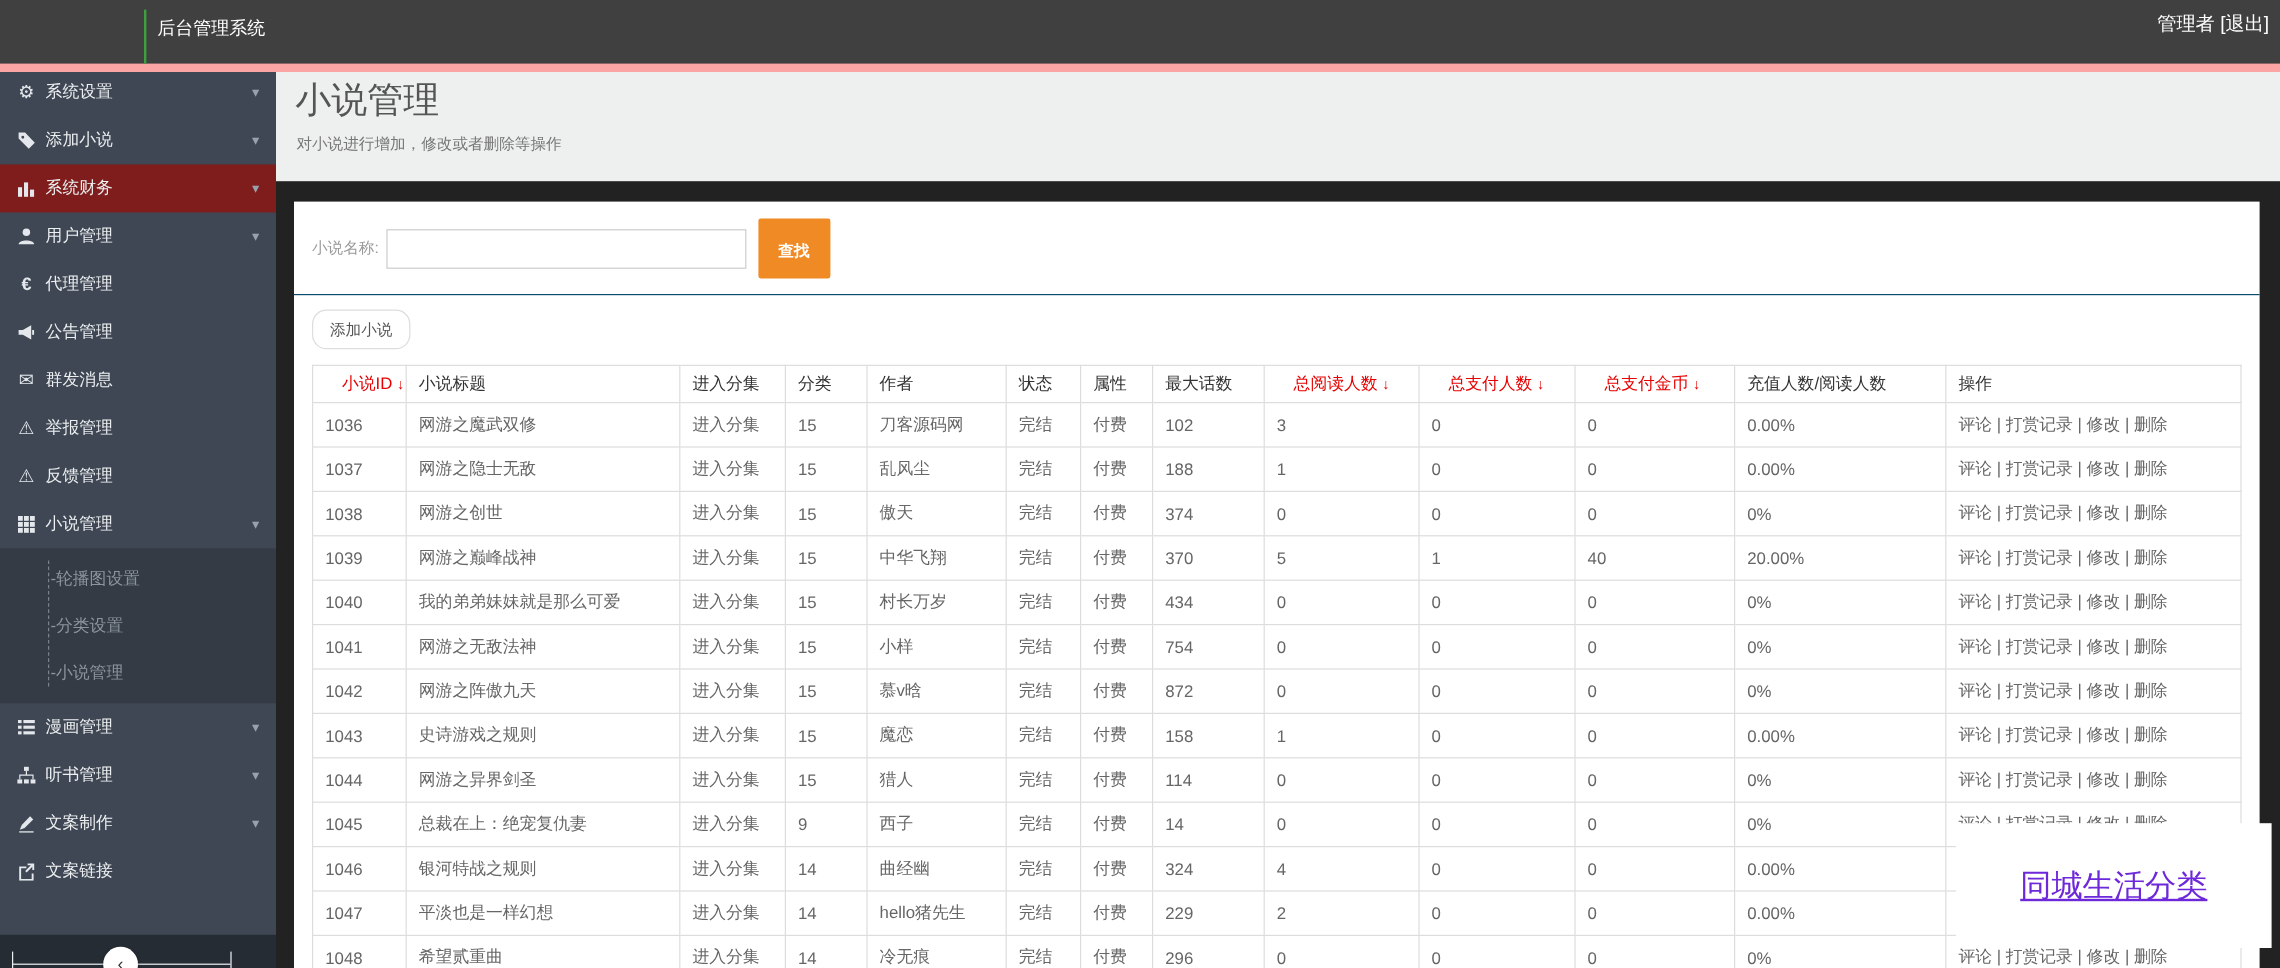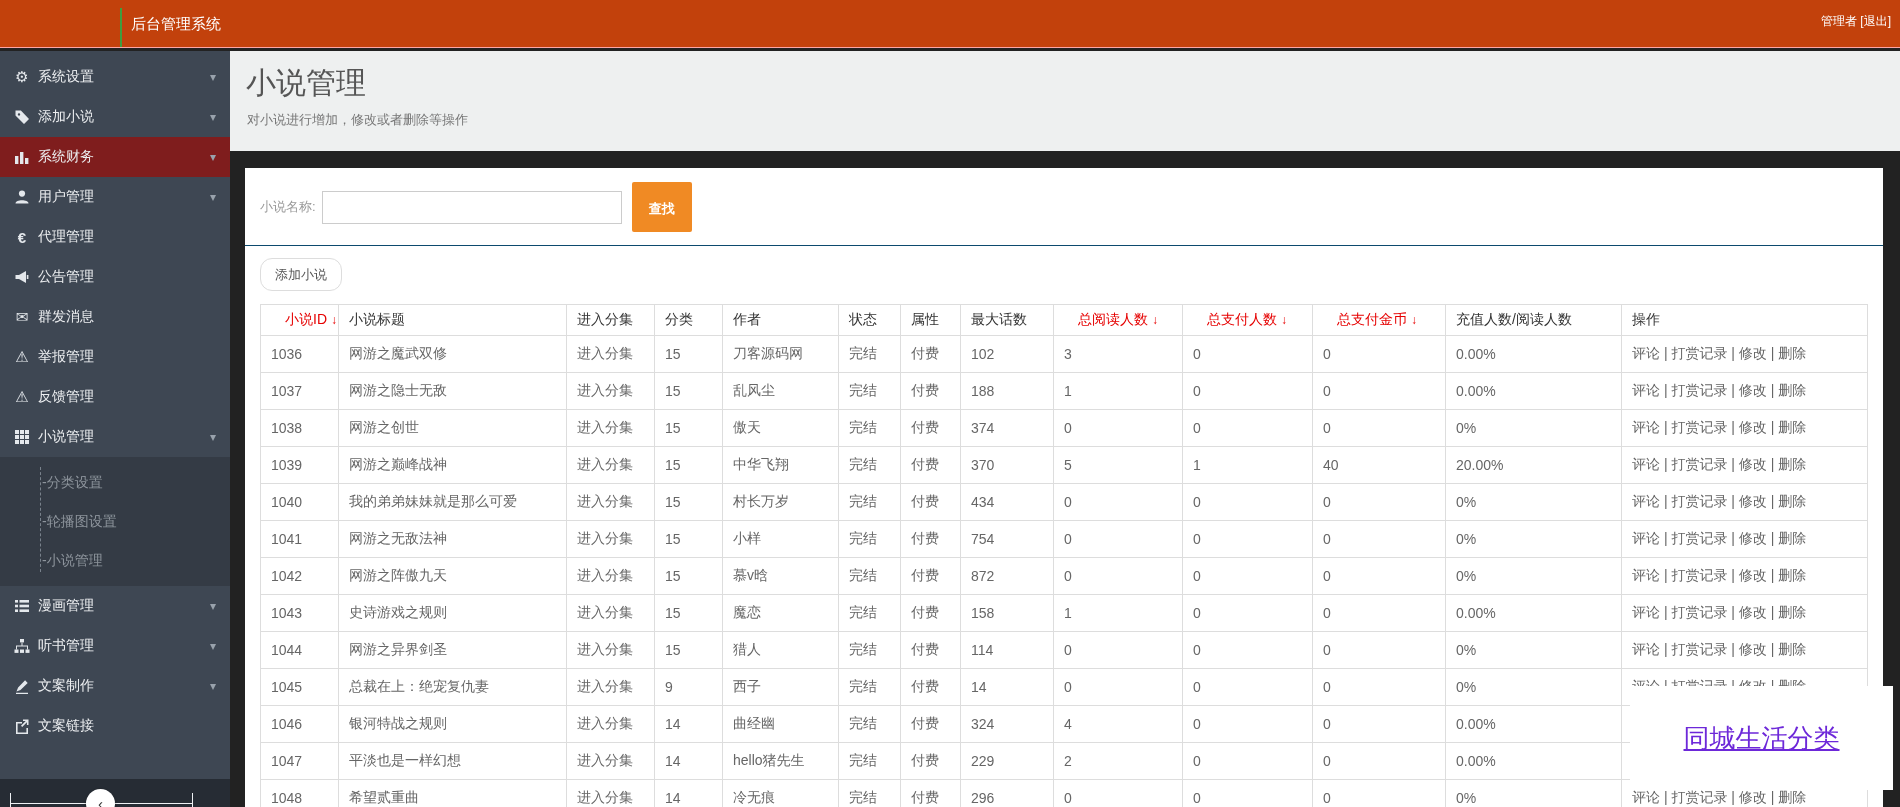--- a/index.html
+++ b/index.html
@@ -2,25 +2,25 @@
 <html><head>
 <meta charset="utf-8">
 <style>
   * { box-sizing: border-box; }
   html,body { margin:0; padding:0; }
   body {
     width:1900px; height:807px; overflow:hidden; position:relative;
     background:#222; font-family:"Liberation Sans","DejaVu Sans",sans-serif;
   }
   
-  .topbar { position:absolute; top:0; left:0; right:0; height:48px;
-    background:#c2410c; border-bottom:1px solid #fca5a5; z-index:5; }
+  .topbar { position:absolute; top:0; left:0; right:0; height:60px;
+    background:#404040; border-bottom:7px solid #fca5a5; z-index:5; }
   .brand-accent { position:absolute; left:120px; top:8px; bottom:0; width:2px; background:#3f9e3f; }
   .brand { position:absolute; left:131px; top:0; line-height:48px; color:#fff; font-size:15px; }
-  .topbar-right { position:absolute; right:9px; top:0; line-height:42px; color:#fff; font-size:12px; }
+  .topbar-right { position:absolute; right:9px; top:0; line-height:42px; color:#fff; font-size:16px; }
   .topbar-right .logout { cursor:pointer; }
   
   .sidebar { position:absolute; top:51px; left:0; width:230px; bottom:0; background:#3e4753; }
   .menu { padding-top:6px; }
   .menu-item { height:40px; display:flex; align-items:center; color:#edeff1;
     font-size:14px; position:relative; cursor:pointer; }
   .menu-item.active { background:#7f1d1d; }
   .mi-icon { width:22px; margin-left:11px; margin-right:5px; display:inline-flex;
     justify-content:center; align-items:center; color:#e4e8ec; font-size:15px; }
   .mi-icon svg { display:block; }
@@ -157,22 +157,22 @@
               <rect x="1" y="11" width="4" height="4"></rect>
               <rect x="6" y="11" width="4" height="4"></rect>
               <rect x="11" y="11" width="4" height="4"></rect>
             </g>
           </svg>
         </span>
         <span class="mi-label">小说管理</span>
         <span class="chev">▾</span>
       </div>
       <div class="submenu">
+        <div class="submenu-item">-轮播图设置</div>
         <div class="submenu-item">-分类设置</div>
-        <div class="submenu-item">-轮播图设置</div>
         <div class="submenu-item">-小说管理</div>
       </div>
       <div class="menu-item">
         <span class="mi-icon">
           <svg width="16" height="16" viewBox="0 0 16 16" fill="#e4e8ec">
             <rect x="1" y="2" width="3" height="2.6"></rect>
             <rect x="5.5" y="2" width="9.5" height="2.6"></rect>
             <rect x="1" y="6.7" width="3" height="2.6"></rect>
             <rect x="5.5" y="6.7" width="9.5" height="2.6"></rect>
             <rect x="1" y="11.4" width="3" height="2.6"></rect>

